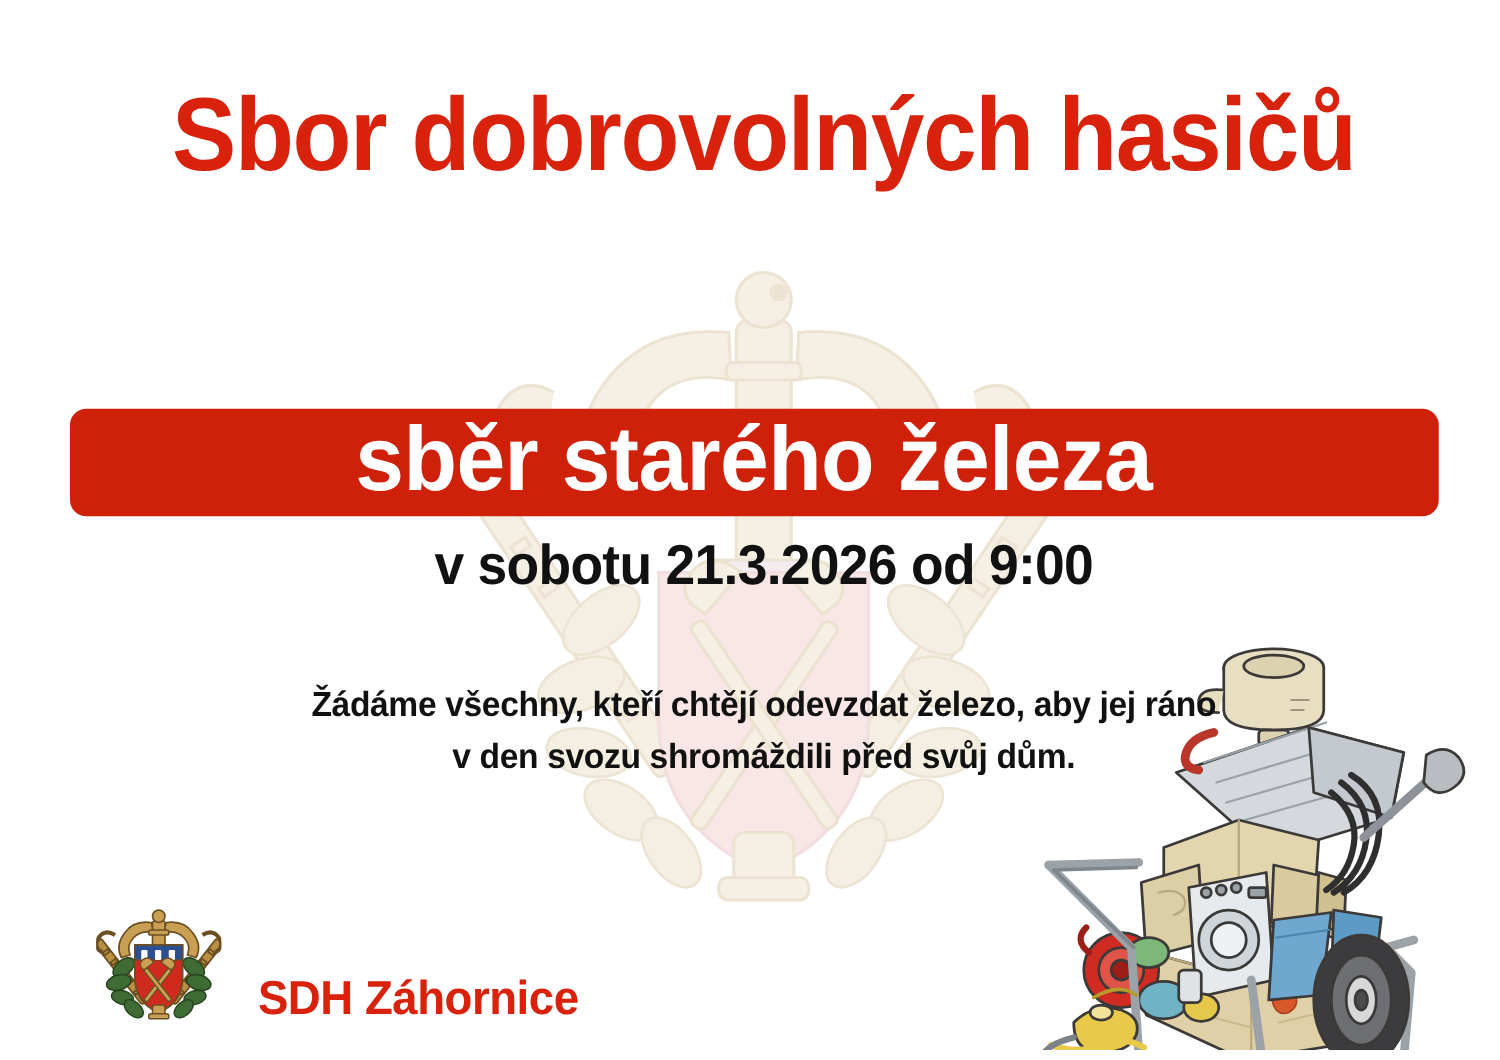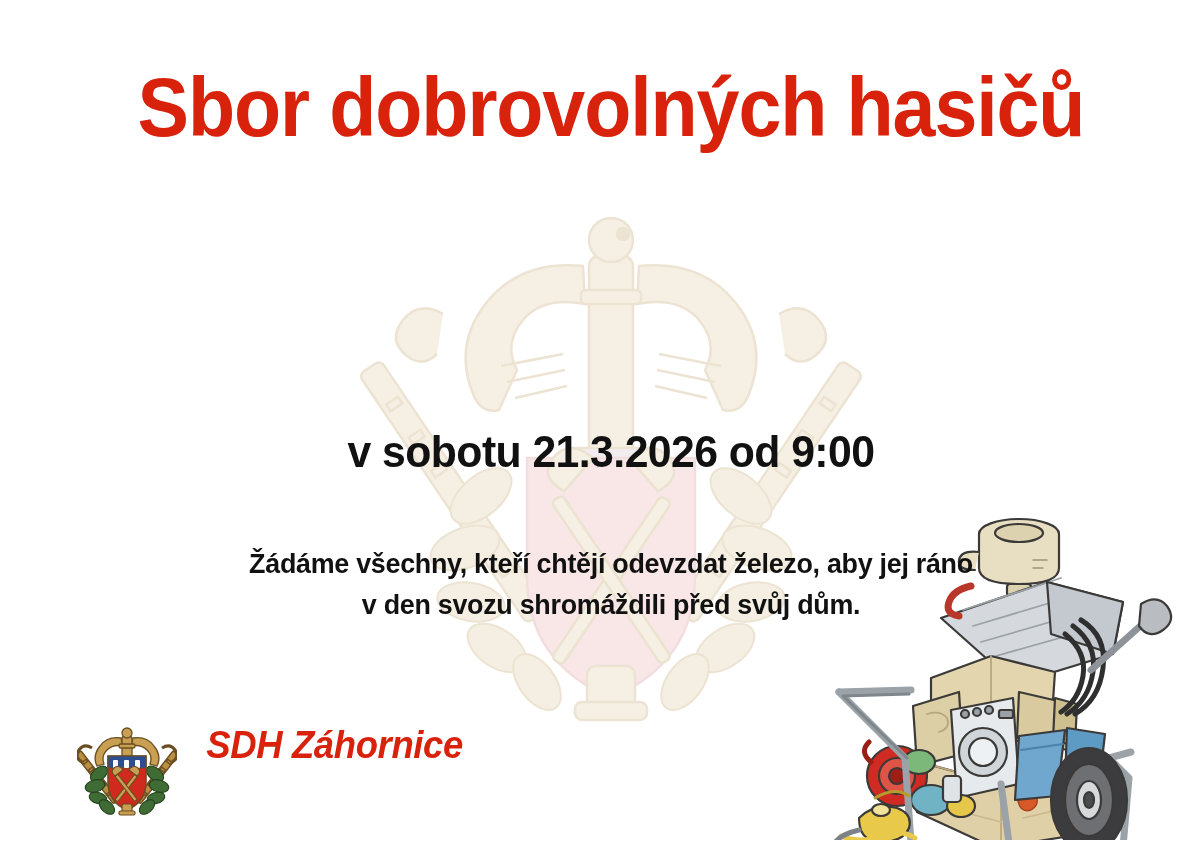--- a/index.html
+++ b/index.html
@@ -113,23 +113,22 @@
   }
   .body-copy .line { display: block; white-space: nowrap; }
 
   
   .footer {
     position: absolute;
     left: 66px;
     top: 726px;
     z-index: 3;
     display: flex;
-    align-items: flex-start;
+    align-items: flex-end;
     gap: 24px;
-    font-style: italic;
   }
   .crest { width: 100px; height: 92px; display: block; }
   .crest svg { width: 100%; height: 100%; display: block; }
   .footer-label {
     color: #d8220c;
     font-family: "Liberation Sans", sans-serif;
     font-weight: bold;
     font-size: 38px;
     line-height: 1;
     letter-spacing: -0.4px;
@@ -222,20 +221,23 @@
 
       <g fill="#f6f0e4" stroke="#ece3d2" stroke-width="2.5">
         <rect x="256" y="470" width="48" height="42" rx="9"></rect>
         <rect x="244" y="506" width="72" height="18" rx="7"></rect>
       </g>
     </svg>
   </div>
 
   <div class="title">Sbor dobrovolných hasičů</div>
 
+  <div class="banner">
+    <span class="banner-text">sběr starého železa</span>
+  </div>
 
   <div class="dateline">v sobotu 21.3.2026 od 9:00</div>
 
   <div class="body-copy">
     <span class="line">Žádáme všechny, kteří chtějí odevzdat železo, aby jej ráno</span>
     <span class="line">v den svozu shromáždili před svůj dům.</span>
   </div>
 
   <div class="cart-illustration">
     <svg viewBox="0 0 360 340" xmlns="http://www.w3.org/2000/svg" aria-hidden="true">

